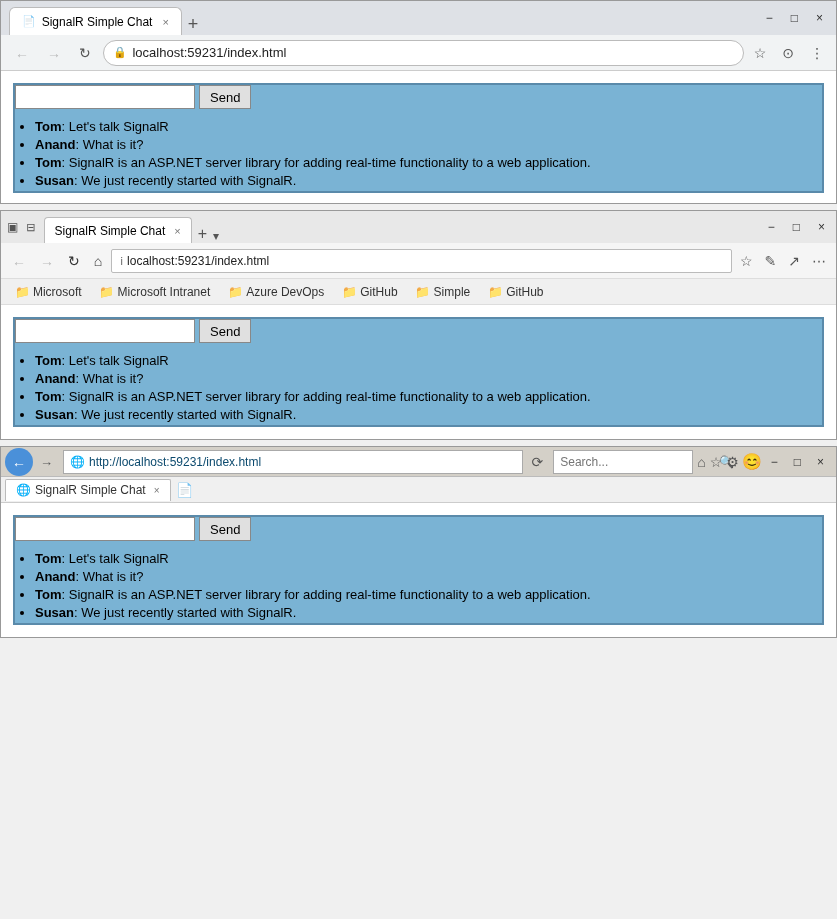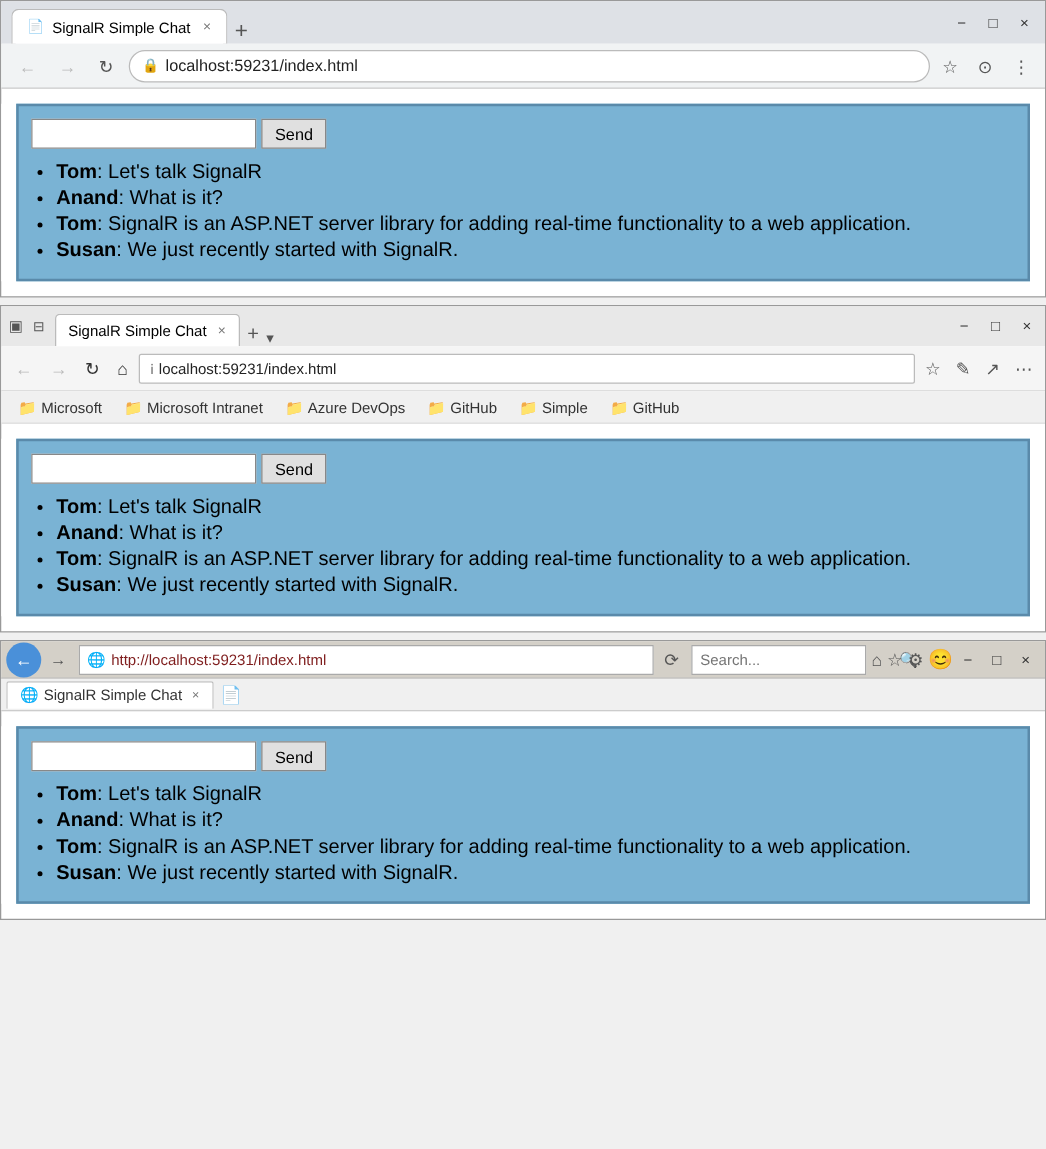--- a/index.html
+++ b/index.html
@@ -242,21 +242,20 @@
       border-radius: 2px 2px 0 0;
       height: 22px;
     }
     .ie-tab-close { font-size: 10px; color: #777; cursor: pointer; margin-left: 4px; }
 
     
     .chat-container {
       background: #7ab3d4;
       border: 2px solid #5a8aaa;
       margin: 12px;
-      padding: 10px;
     }
     .chat-input-row {
       display: flex;
       gap: 4px;
       margin-bottom: 10px;
     }
     .chat-input {
       border: 1px solid #888;
       background: #fff;
       width: 180px;
@@ -271,21 +270,21 @@
       font-size: 13px;
       cursor: pointer;
       height: 24px;
     }
     .chat-messages {
       list-style: disc;
       padding-left: 20px;
     }
     .chat-messages li {
       margin-bottom: 3px;
-      font-size: 16px;
+      font-size: 13px;
       color: #000;
     }
     .chat-messages li .sender {
       font-weight: bold;
     }
 
     
     .browser-content {
       background: #fff;
       padding: 0;
@@ -436,21 +435,21 @@
   <div style="background:#d4d0c8; display:flex; align-items:center; height:30px; padding:0 4px; border-bottom:1px solid #bbb; justify-content:space-between;">
     <div style="display:flex; align-items:center; gap:3px;">
       <div class="ie-back-btn">
         <span>←</span>
       </div>
       <span style="font-size:13px;color:#555;padding:2px 4px;cursor:pointer;">→</span>
     </div>
     <div style="flex:1; display:flex; align-items:center; gap:4px; margin:0 6px;">
       <div class="ie-addressbar">
         <span style="font-size:12px;color:#4a90d9;">🌐</span>
-        <span style="font-size:12px;color:#7f1d1d;flex:1;">http://localhost:59231/index.html</span>
+        <span style="font-size:12px;color:#0c4a6e;flex:1;">http://localhost:59231/index.html</span>
       </div>
       <span style="font-size:14px;color:#555;cursor:pointer;padding:2px 4px;">⟳</span>
     </div>
     <div class="ie-searchbar">
       <input type="text" placeholder="Search..." style="border: none; outline: none; font-size: 12px; color: rgb(136, 136, 136); flex: 1 1 0%; background: transparent;">
       <span style="font-size:12px;color:#555;cursor:pointer;">🔍</span>
     </div>
     <div style="display:flex; align-items:center; gap:4px; margin-left:4px;">
       <span style="font-size:14px;color:#555;cursor:pointer;">⌂</span>
       <span style="font-size:14px;color:#555;cursor:pointer;">☆</span>

